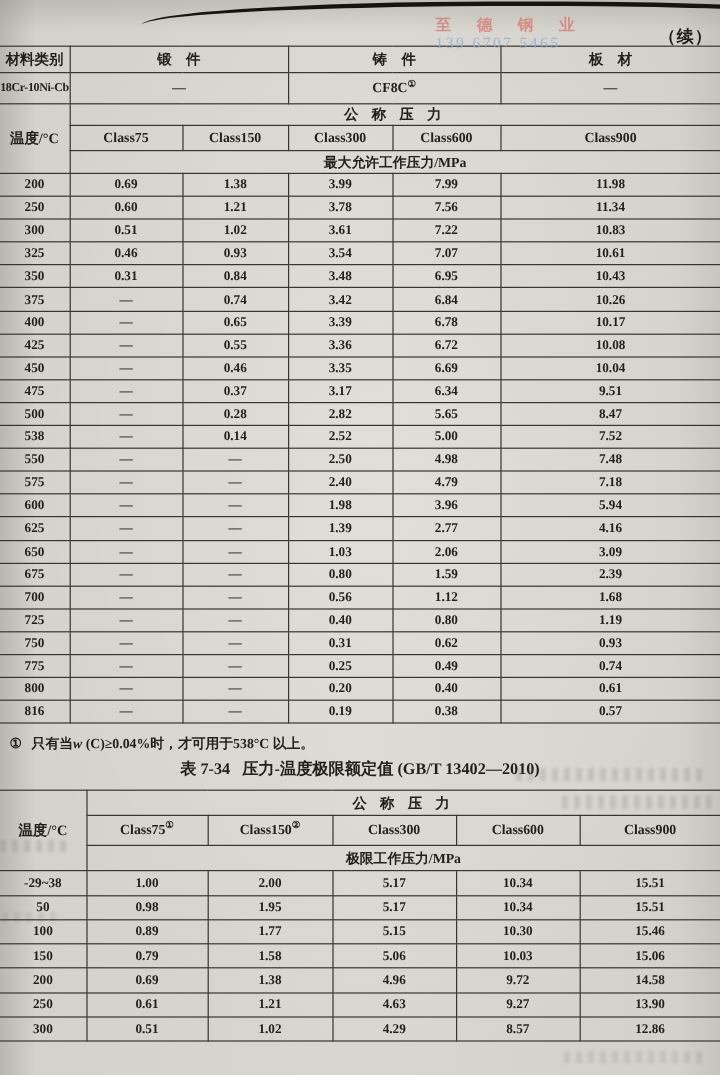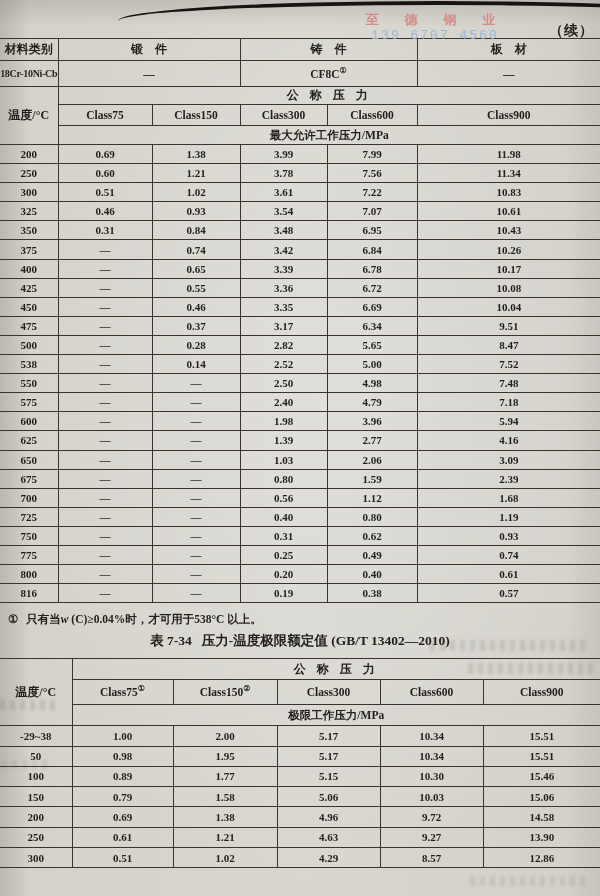--- a/index.html
+++ b/index.html
@@ -19,23 +19,23 @@
     background:linear-gradient(180deg, rgba(120,118,110,0.25) 0px, rgba(120,118,110,0) 26px);
   }
   
   .top-arc{
     position:absolute;top:1px;left:118px;width:640px;height:90px;
     border-top:4px solid #161410;
     border-radius:50% 50% 0 0 / 20px 20px 0 0;
     pointer-events:none;
   }
   .watermark{
-    position:absolute;top:13px;left:350px;width:170px;
-    text-align:center;line-height:15px;
-    font-family:Liberation Mono, monospace;
+    position:absolute;top:13px;left:363px;width:170px;
+    text-align:left;line-height:15px;
+    font-family:Liberation Serif, serif;
   }
   .watermark .wm1{font-size:13px;font-weight:700;letter-spacing:9px;color:rgba(214,122,118,0.8);}
   .watermark .wm2{font-size:13px;letter-spacing:2px;color:rgba(146,176,212,0.85);}
   .continued{
     position:absolute;top:22px;right:6px;
     font-size:14px;font-weight:700;letter-spacing:1px;
   }
   
   table{
     border-collapse:collapse;width:600px;table-layout:fixed;
@@ -86,21 +86,21 @@
 </style>
 </head>
 <body>
 
 <div class="page">
 
   <div class="top-arc"></div>
 
   <div class="watermark">
     <div class="wm1">至 德 钢 业</div>
-    <div class="wm2">139 6707 4560</div>
+    <div class="wm2">139 6707 5465</div>
   </div>
 
   <div class="continued">（续）</div>
 
   <table class="t1">
     <colgroup>
       <col style="width:58px">
         <col style="width:94px">
         <col style="width:88px">
       <col style="width:87px">

